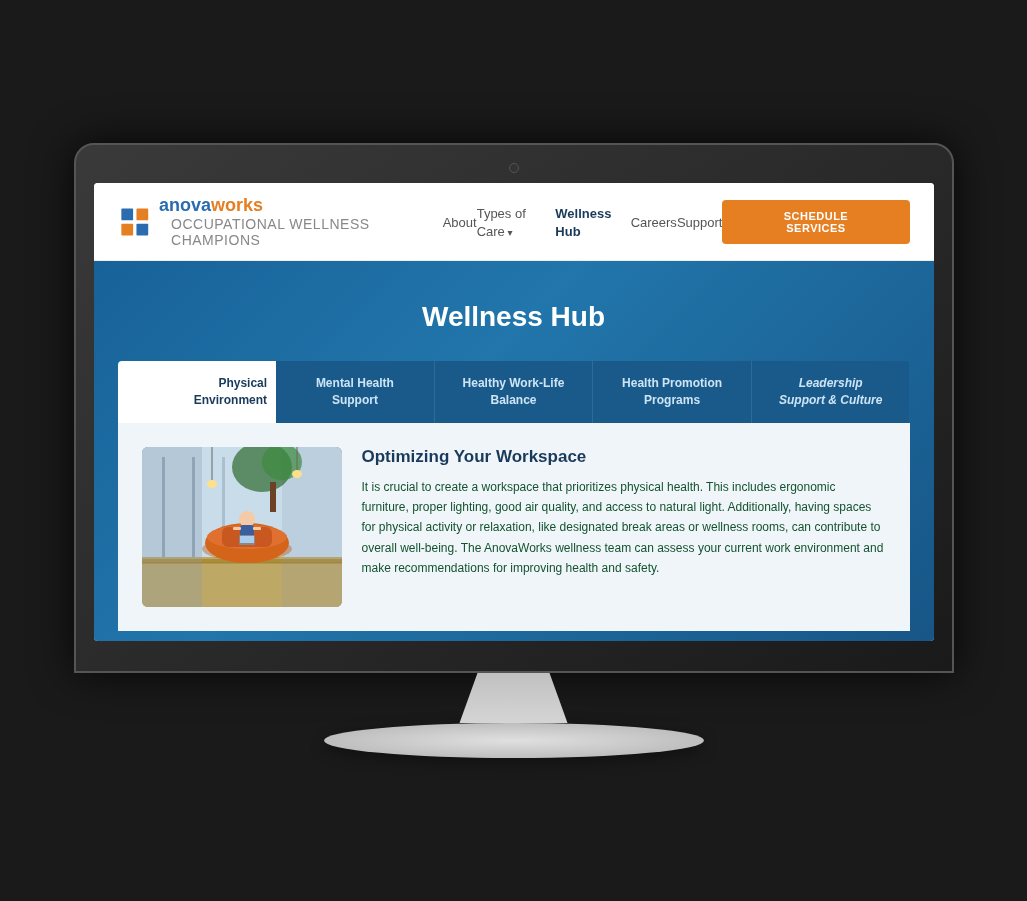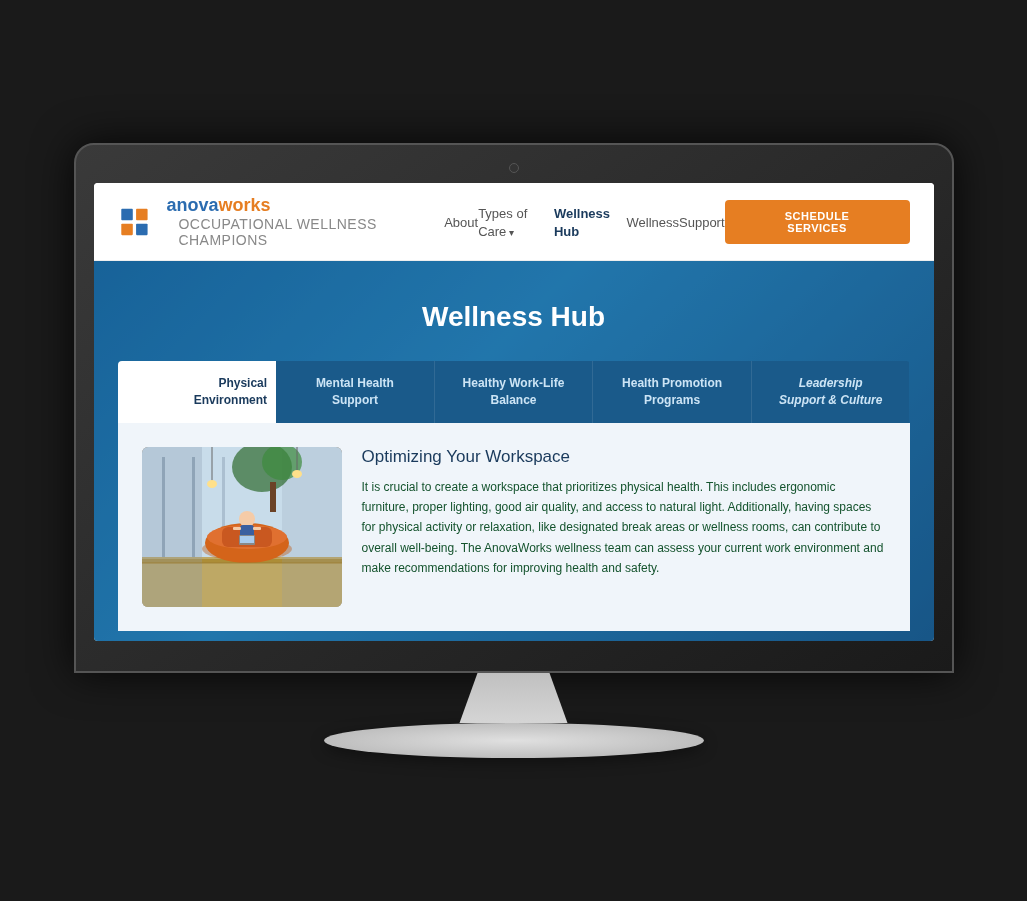--- a/index.html
+++ b/index.html
@@ -52,21 +52,21 @@
       display: flex;
       align-items: center;
       justify-content: space-between;
       padding: 12px 24px;
       border-bottom: 1px solid #eee;
     }
 
     .logo-area {
       display: flex;
       align-items: center;
-      gap: 16px;
+      gap: 8px;
     }
 
     .logo-icon {
       width: 36px;
       height: 36px;
     }
 
     .logo-text {
       display: flex;
       flex-direction: column;
@@ -211,21 +211,21 @@
       width: 100%;
       height: 100%;
     }
 
     .content-text {
       flex: 1;
     }
 
     .content-heading {
       font-size: 17px;
-      font-weight: 400;
+      font-weight: 700;
       color: #1a3a5c;
       margin-bottom: 10px;
     }
 
     .content-body {
       font-size: 12px;
       color: #14532d;
       line-height: 1.7;
     }
 
@@ -268,21 +268,21 @@
               <span class="anova">anova</span><span class="works">works</span>
             </div>
             <div class="logo-sub">occupational wellness champions</div>
           </div>
         </div>
 
         <ul class="nav-links">
           <li><a href="#">About</a></li>
           <li><a href="#" class="has-arrow">Types of Care</a></li>
           <li><a href="#" class="active">Wellness Hub</a></li>
-          <li><a href="#">Wellness</a></li>
+          <li><a href="#">Careers</a></li>
           <li><a href="#">Support</a></li>
         </ul>
 
         <button class="schedule-btn">SCHEDULE SERVICES</button>
       </nav>
 
       <div class="hero">
         <div class="hero-bg-overlay"></div>
         <div class="hero-content">
           <h1 class="hero-title">Wellness Hub</h1>

